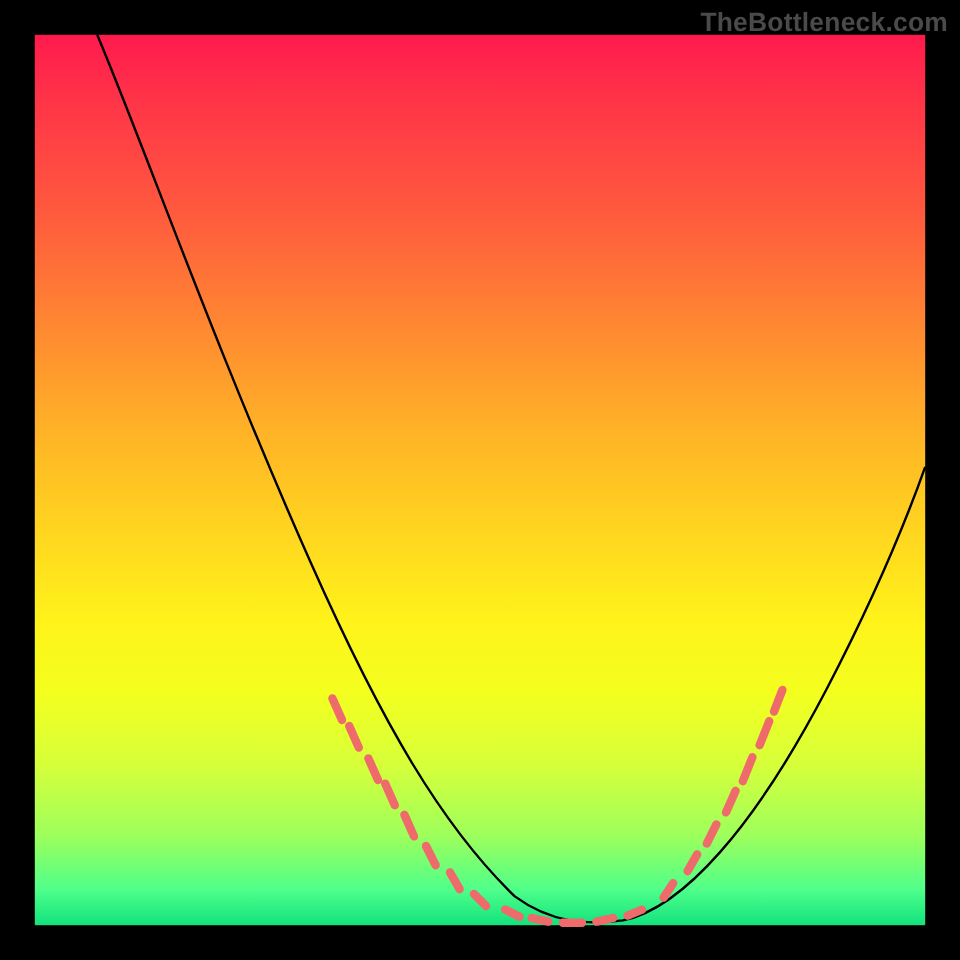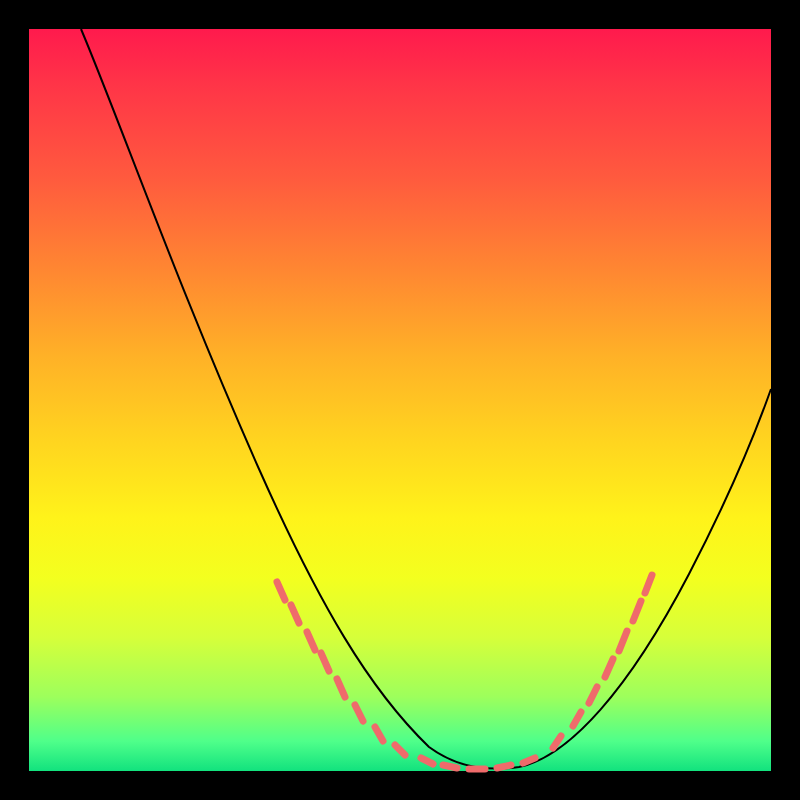--- a/index.html
+++ b/index.html
@@ -66,20 +66,21 @@
     stroke-width: 7;
     stroke-linecap: round;
   }
 </style>
 </head>
 <body>
 
 <div class="frame">
   <div class="plot"></div>
 
+  <div class="watermark">TheBottleneck.com</div>
 
   <svg class="overlay" viewBox="0 0 742 742">
     <path class="curve" d="M 52 0
              C 90 90, 150 260, 230 440
              C 290 575, 340 660, 400 718
              C 430 740, 460 742, 490 738
              C 540 728, 600 660, 660 545
              C 700 468, 725 408, 742 360"></path>
 
     <g>

